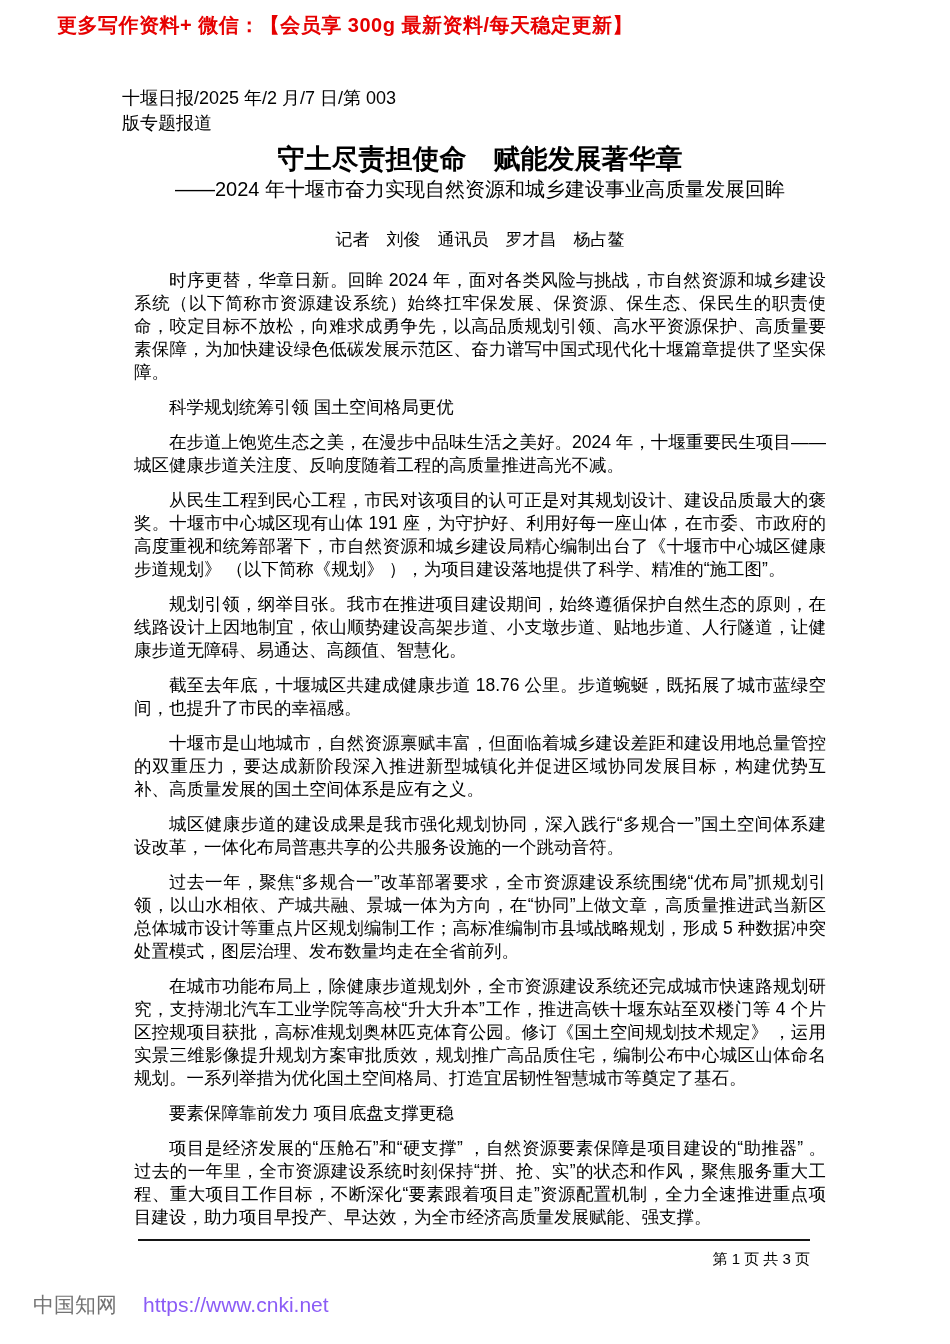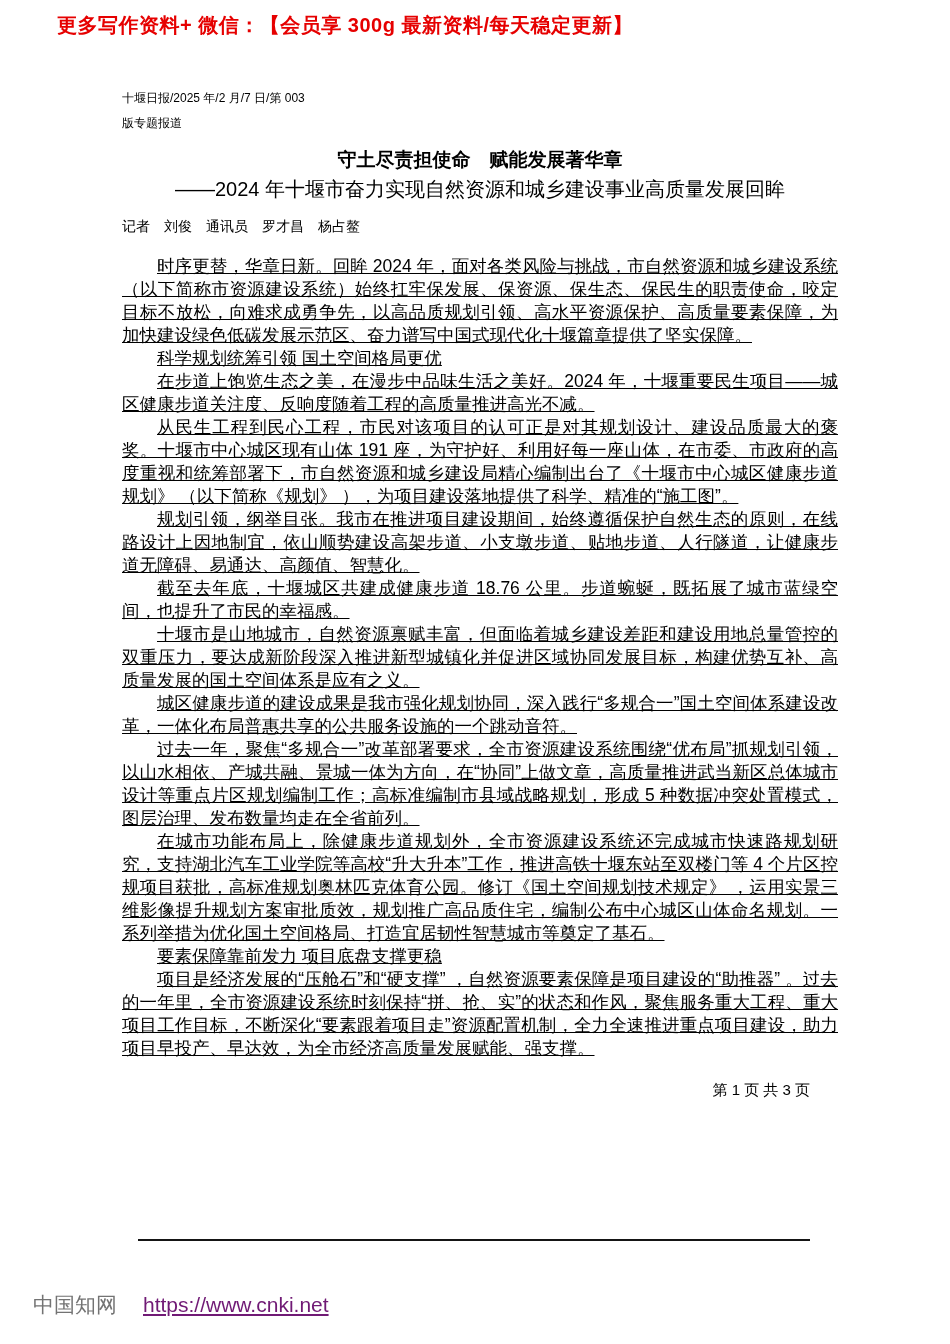--- a/index.html
+++ b/index.html
@@ -20,47 +20,48 @@
     font-weight: 700;
     letter-spacing: 0.5px;
     white-space: nowrap;
   }
   .content {
     position: absolute;
     left: 122px;
     top: 86px;
     width: 716px;
   }
-  .source { font-size: 12px; line-height: 25px; }
+  .source { font-size: 18px; line-height: 25px; }
   .title {
     margin: 7px 0 0 0;
     text-align: center;
-    font-size: 19px;
+    font-size: 27px;
     font-weight: 700;
     line-height: 33px;
   }
   .subtitle {
     margin: 0;
     text-align: center;
     font-size: 20px;
     font-weight: 400;
     line-height: 27px;
   }
   .byline {
-    margin-top: 11px;
-    font-size: 14px;
+    margin-top: 25px;
+    text-align: center;
+    font-size: 17px;
     line-height: 24px;
   }
   .articleBody {
     margin-top: 17px;
     font-size: 17.5px;
     line-height: 23px;
     text-align: justify;
   }
-  .articleBody p { margin: 0; text-indent: 2em; text-decoration: underline; }
+  .articleBody p { margin: 12px; text-indent: 2em; }
   .pagenum {
     margin-top: 21px;
     text-align: right;
     padding-right: 28px;
     font-size: 15px;
   }
   .divider {
     position: absolute;
     left: 138px;
     top: 1239px;
@@ -115,16 +116,16 @@
     </div>
 
     <div class="pagenum">第 1 页 共 3 页</div>
 
   </div>
 
   <div class="divider" style="background: rgb(21, 21, 21);"></div>
 
   <div class="watermark">
     <span style="color: #737373;">中国知网</span>
-    <span class="url" style="color: #701a75; text-decoration: underline;">https://www.cnki.net</span>
+    <span class="url" style="color: #8b5cf6;">https://www.cnki.net</span>
   </div>
 
 </div>
 
 </body></html>

